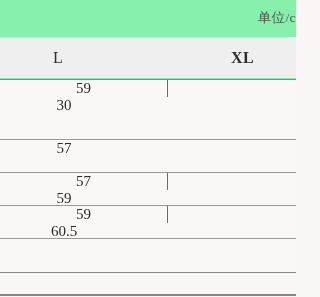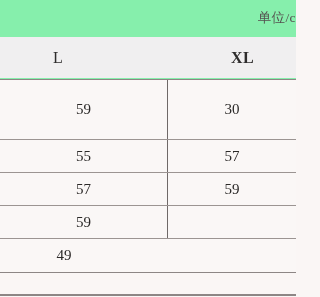--- a/index.html
+++ b/index.html
@@ -63,20 +63,21 @@
     width: 296px;
     background: #faf7f6;
     border-top: 1.5px solid #8d8685;
     border-bottom: 1.5px solid #8d8685;
   }
   .row {
     display: flex;
     width: 296px;
     border-bottom: 1px solid #9b9492;
     box-sizing: border-box;
+    flex-direction: column;
   }
   .row:last-child { border-bottom: none; }
   .row.tall { height: 60px; }
   .row.std  { height: 33px; }
   .row.std2 { height: 33px; }
 
   .cell {
     display: flex;
     align-items: center;
     justify-content: center;
@@ -109,34 +110,33 @@
   </div>
 
   <div class="table-body">
 
     <div class="row tall">
       <div class="cell c1">59</div>
       <div class="cell c2">30</div>
     </div>
 
     <div class="row std">
-      <div class="cell c1">55</div>
       <div class="cell c2">57</div>
     </div>
 
     <div class="row std">
       <div class="cell c1">57</div>
       <div class="cell c2">59</div>
     </div>
 
     <div class="row std2">
       <div class="cell c1">59</div>
+      <div class="cell c2">60.5</div>
     </div>
 
     <div class="row std2">
-      <div class="cell c2">49</div>
     </div>
 
   </div>
 
   <div class="baseline-rule"></div>
 
 </div>
 
 </body></html>

